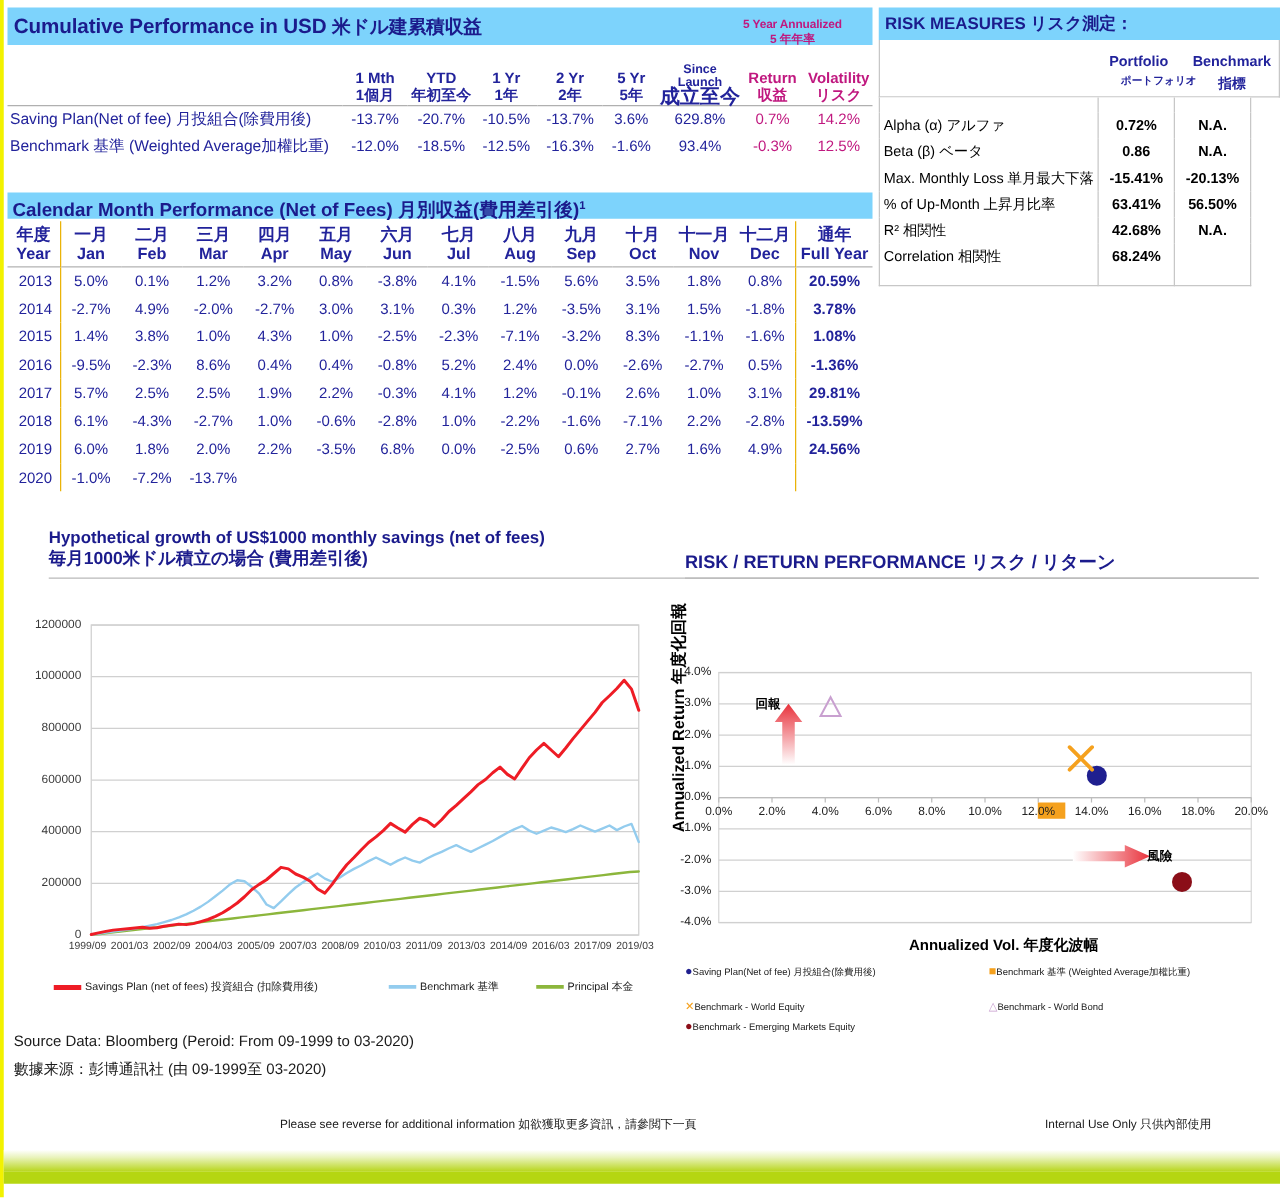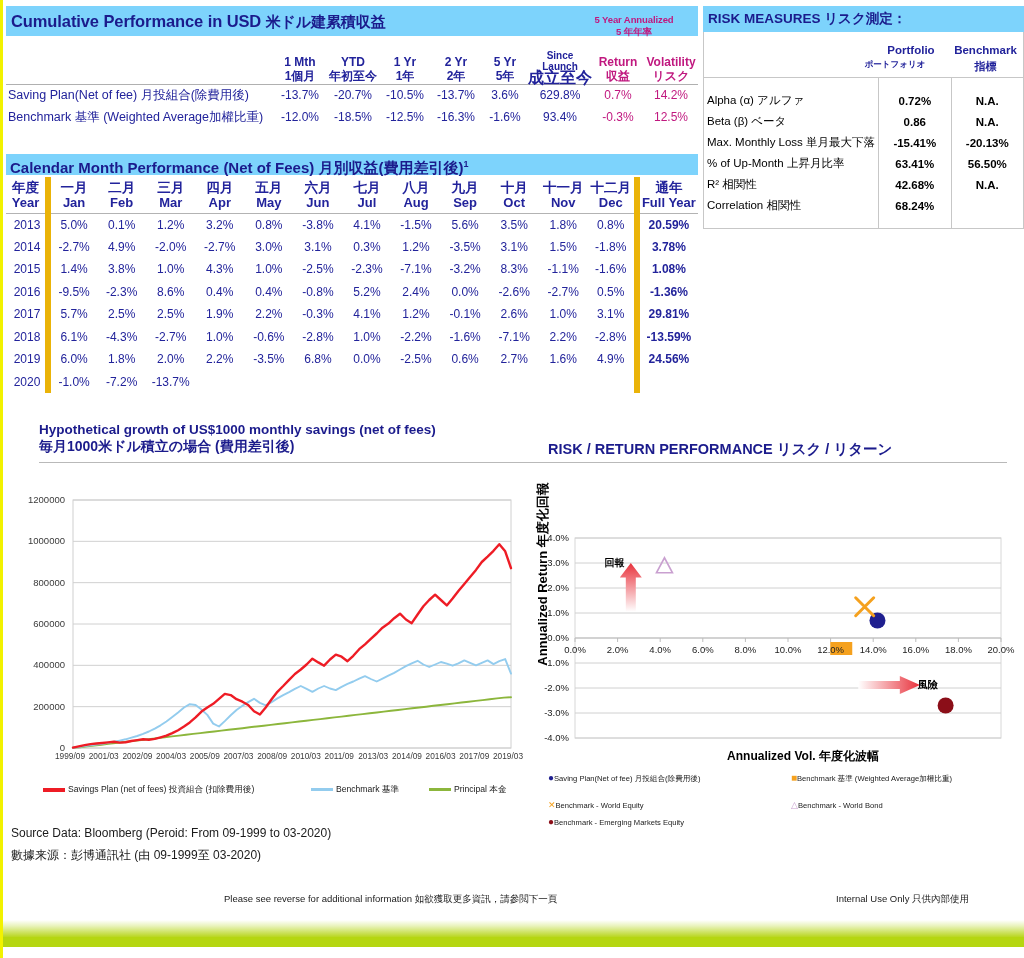--- a/index.html
+++ b/index.html
@@ -65,42 +65,42 @@
     border-collapse:collapse; font-size:12px; color:#22239b;
   }
   #cal-table th {
     font-weight:bold; font-size:13.5px; line-height:15px; padding:0;
     color:#22239b;
   }
   #cal-table th .en { display:block; font-size:13px; }
   #cal-table td { text-align:center; font-size:12px; height:22.5px; padding:0; }
   #cal-table td.year { text-align:center; padding-left:3px; }
   #cal-table td.full, #cal-table th.full { font-weight:bold; }
-  #cal-table .vsep { border-left:6px solid #eab308; }
+  #cal-table .vsep { border-left:1px solid #eab308; }
   #cal-table thead tr.hdr { border-bottom:1px solid #b3b3b3; }
 
   
   #risk-header {
     left:700px; top:6px; width:321px; height:26px;
     font-size:13.5px; line-height:26px; padding-left:5px;
   }
   #risk-box {
     position:absolute; left:700px; top:32px; width:321px; height:46px;
     border:1px solid #c7c7c7; border-top:none; background:#fff;
   }
   #risk-colhdr {
     position:absolute; left:700px; top:34px; width:321px;
     font-size:11.5px; font-weight:bold; color:#22239b;
   }
   #risk-colhdr .p { position:absolute; left:172px; top:10px; width:72px; text-align:center; }
   #risk-colhdr .b { position:absolute; left:246px; top:10px; width:73px; text-align:center; }
-  #risk-colhdr .pj { position:absolute; left:156px; top:25px; width:72px; text-align:center; font-size:8.5px; }
+  #risk-colhdr .pj { position:absolute; left:188px; top:25px; width:72px; text-align:center; font-size:8.5px; }
   #risk-colhdr .bj { position:absolute; left:246px; top:25px; width:73px; text-align:center; font-size:11px; }
   #risk-table {
-    position:absolute; left:700px; top:78px; width:321px;
+    position:absolute; left:700px; top:78px; width:298px;
     border-collapse:collapse; font-size:11.5px; color:#000;
     background:#fff;
   }
   #risk-table td {
     height:21px; padding:0 3px; border-left:1px solid #c7c7c7;
     border-right:1px solid #c7c7c7;
   }
   #risk-table tr.pad td { height:12px; border-bottom:none; }
   #risk-table td.lab { text-align:left; width:172px; font-size:11.5px; white-space:nowrap; overflow:hidden; }
   #risk-table td.val { text-align:center; width:74px; font-weight:bold; font-size:11.5px; }

